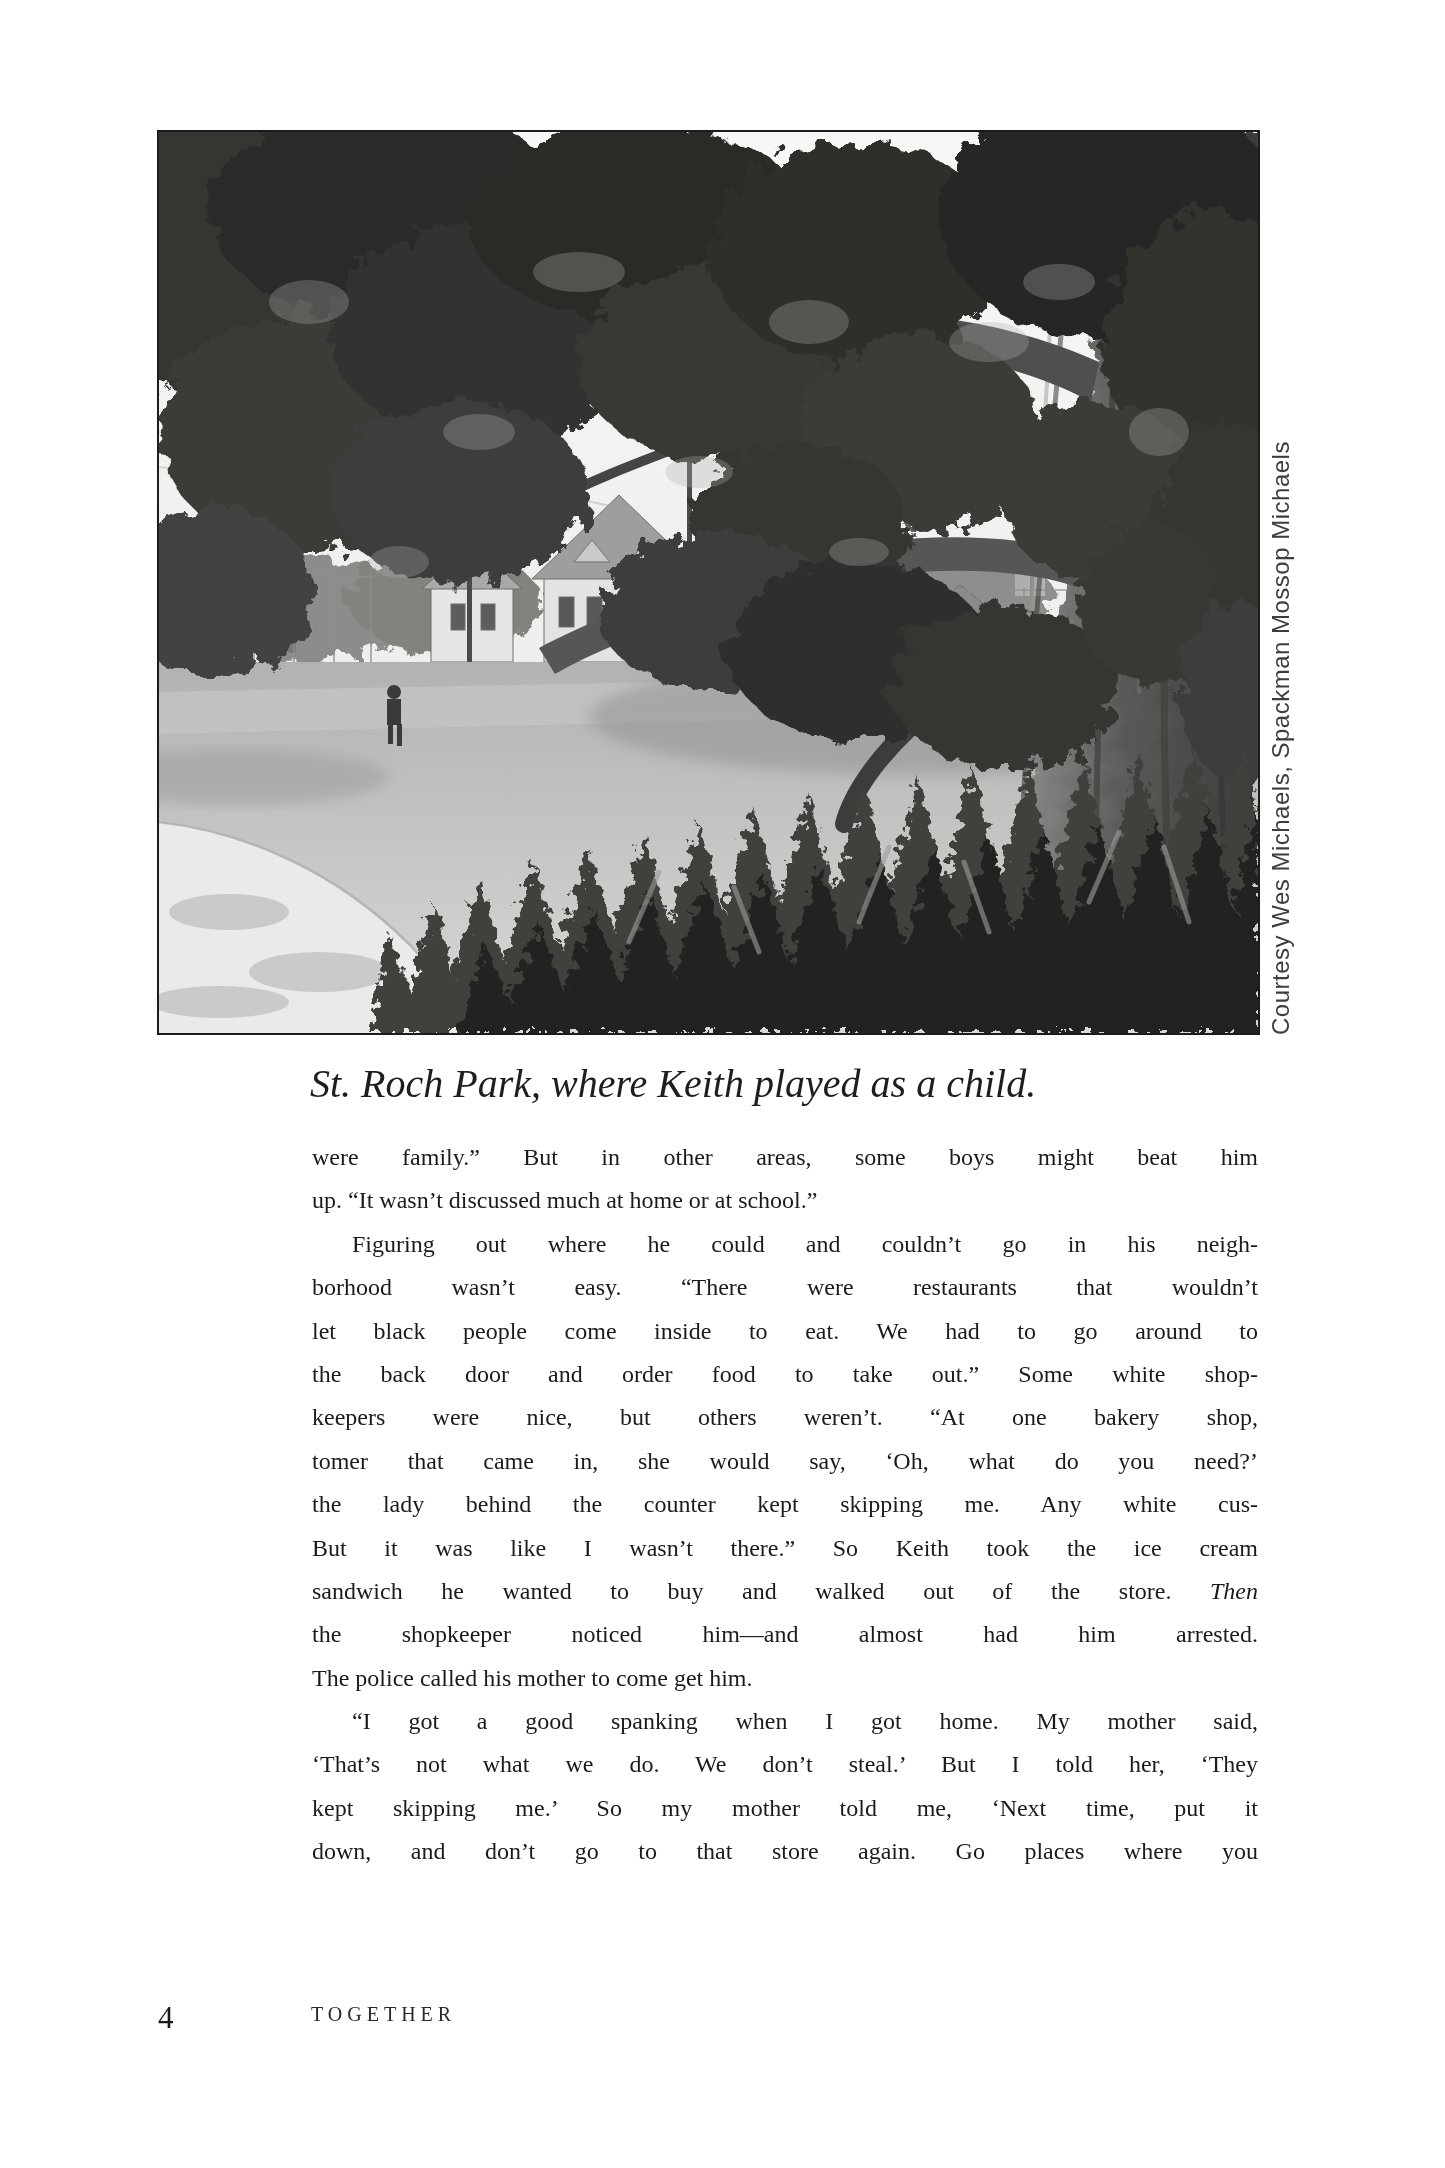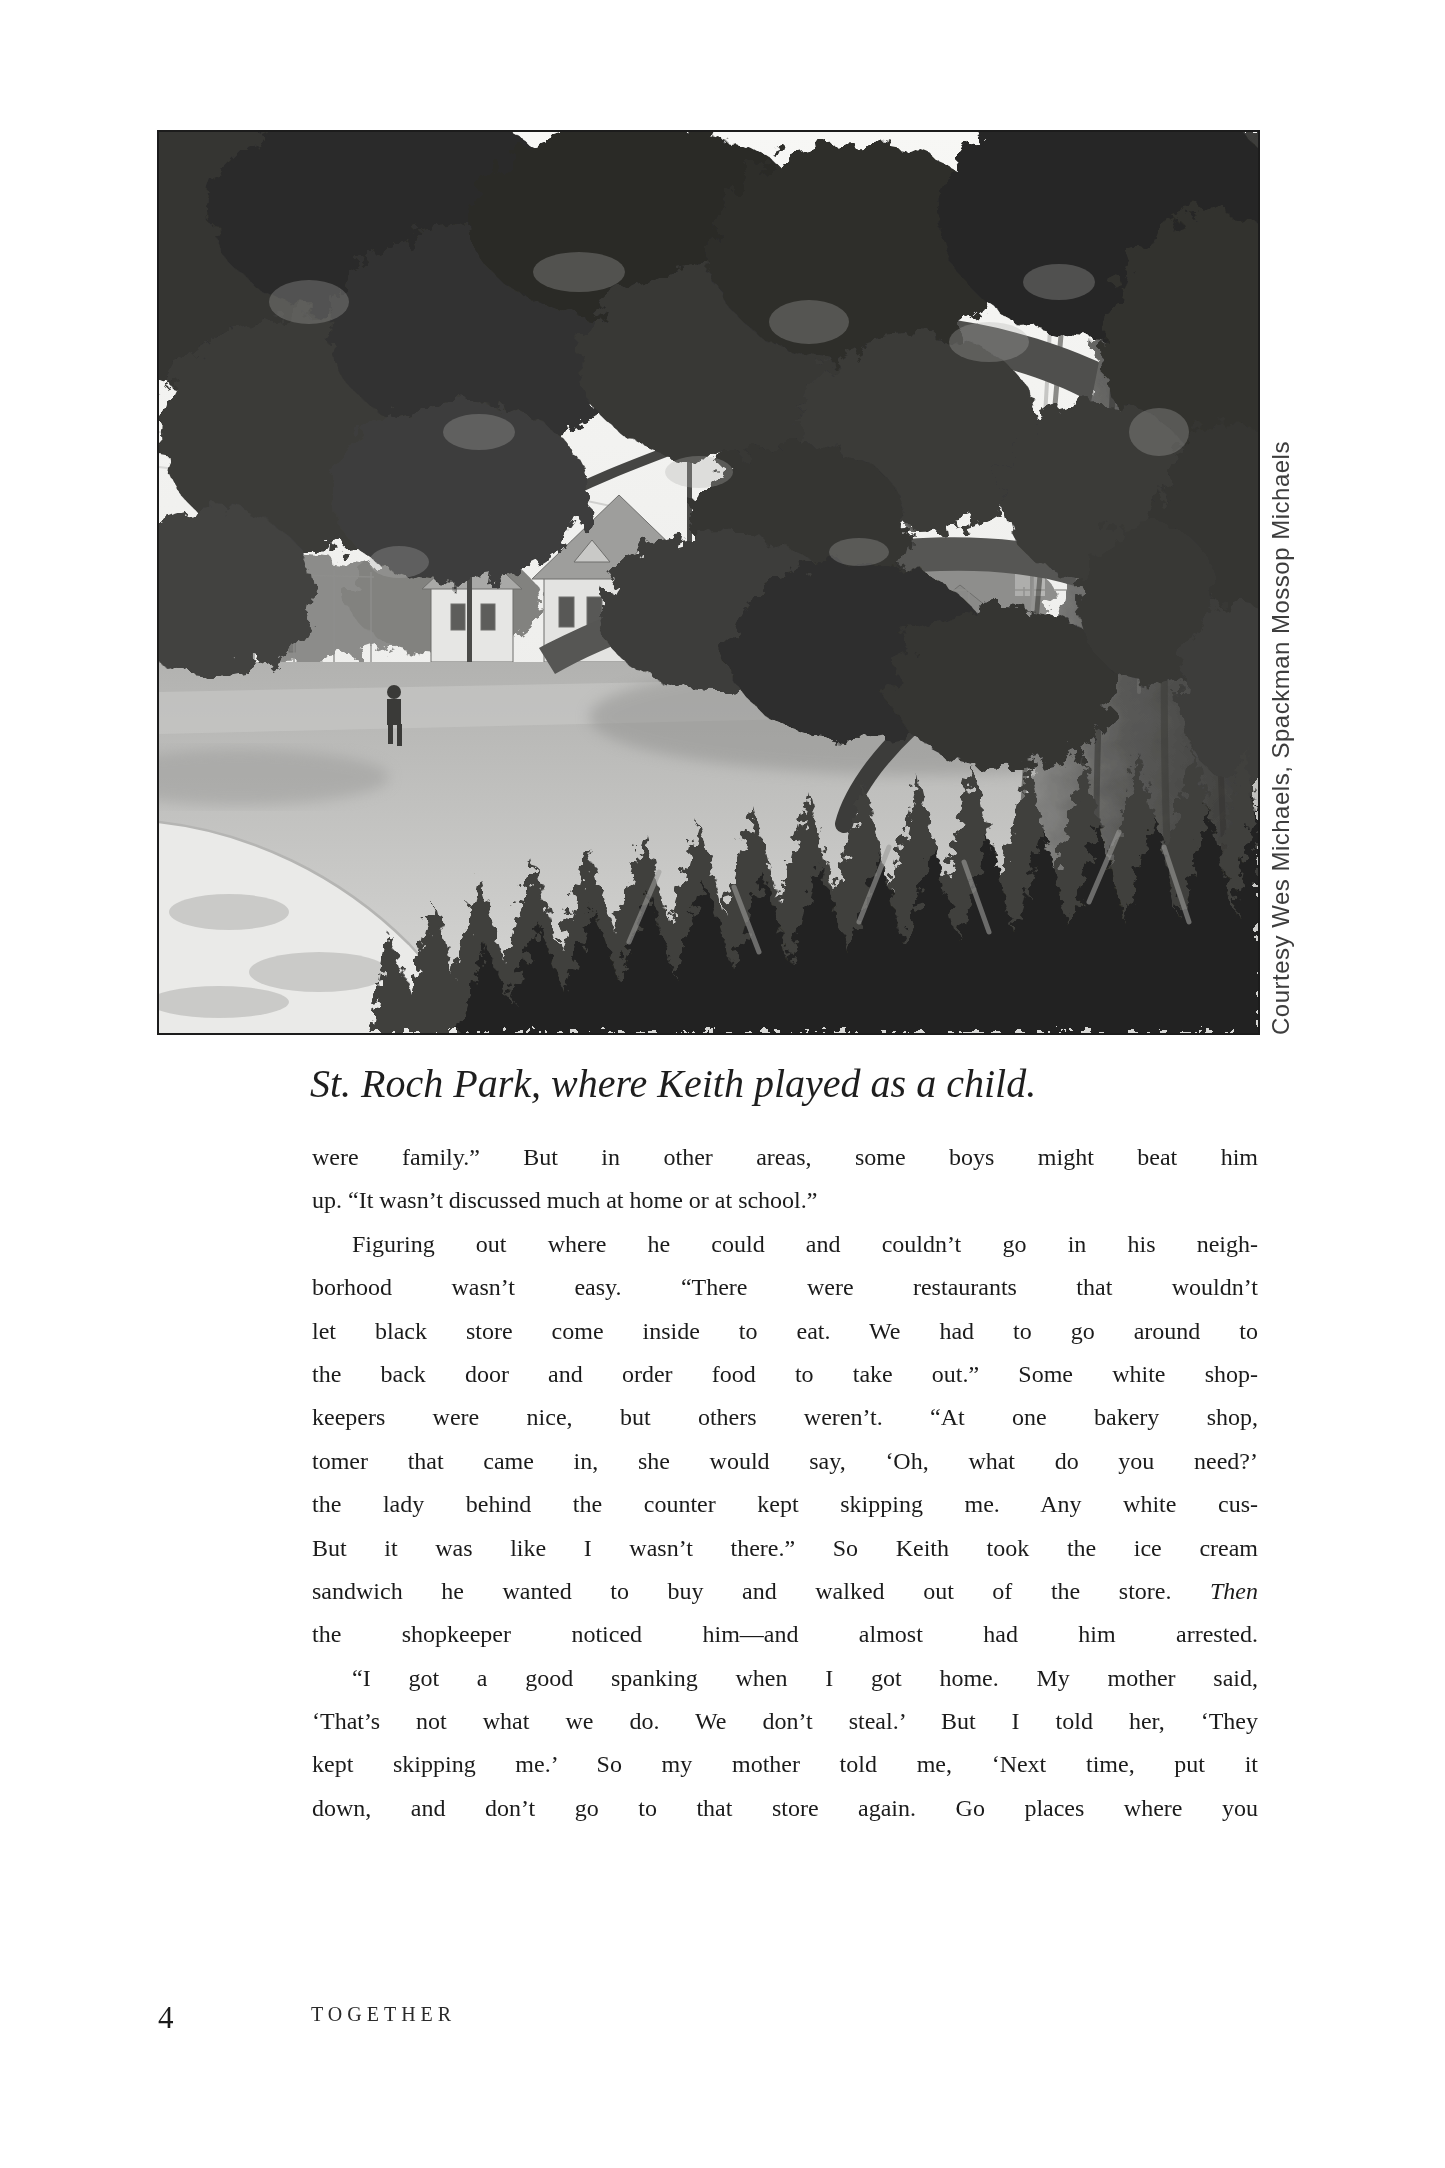--- a/index.html
+++ b/index.html
@@ -230,28 +230,29 @@
 
   <div class="photo-credit">Courtesy Wes Michaels, Spackman Mossop Michaels</div>
 
   <div class="photo-caption">St. Roch Park, where Keith played as a child.</div>
 
   <div class="body-text">
       <div class="line just"><span>were family.” But in other areas, some boys might beat him</span></div>
       <div class="line"><span>up. “It wasn’t discussed much at home or at school.”</span></div>
       <div class="line just ind"><span>Figuring out where he could and couldn’t go in his neigh-</span></div>
       <div class="line just"><span>borhood wasn’t easy. “There were restaurants that wouldn’t</span></div>
-      <div class="line just"><span>let black store come inside to eat. We had to go around to</span></div>
+      <div class="line just"><span>let black people come inside to eat. We had to go around to</span></div>
       <div class="line just"><span>the back door and order food to take out.” Some white shop-</span></div>
       <div class="line just"><span>keepers were nice, but others weren’t. “At one bakery shop,</span></div>
       <div class="line just"><span>tomer that came in, she would say, ‘Oh, what do you need?’</span></div>
       <div class="line just"><span>the lady behind the counter kept skipping me. Any white cus-</span></div>
       <div class="line just"><span>But it was like I wasn’t there.” So Keith took the ice cream</span></div>
       <div class="line just"><span>sandwich he wanted to buy and walked out of the store. </span><span class="it">Then</span></div>
       <div class="line just"><span>the shopkeeper noticed him—and almost had him arrested.</span></div>
+      <div class="line"><span>The police called his mother to come get him.</span></div>
       <div class="line just ind"><span>“I got a good spanking when I got home. My mother said,</span></div>
       <div class="line just"><span>‘That’s not what we do. We don’t steal.’ But I told her, ‘They</span></div>
       <div class="line just"><span>kept skipping me.’ So my mother told me, ‘Next time, put it</span></div>
       <div class="line just"><span>down, and don’t go to that store again. Go places where you</span></div>
     </div>
 
   <div class="footer-pagenum">4</div>
   <div class="footer-title">TOGETHER</div>
 
 </div>

